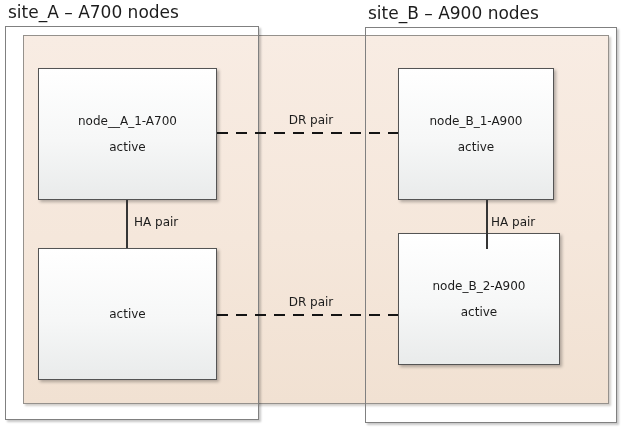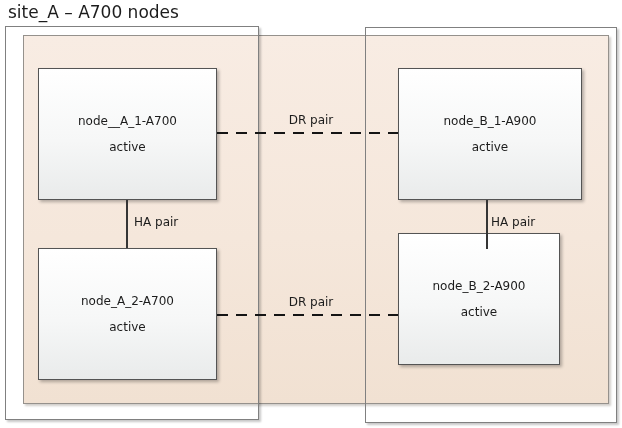--- a/index.html
+++ b/index.html
@@ -61,21 +61,21 @@
     gap: 9px;
   }
   .node-box .node-name,
   .node-box .node-status {
     font-size: 12px;
     line-height: 17px;
     white-space: nowrap;
   }
   .node-a1 { left: 38px;  top: 68px;  }
   .node-a2 { left: 38px;  top: 248px; }
-  .node-b1 { left: 398px; top: 68px;  width: 184px; }
+  .node-b1 { left: 398px; top: 68px;  width: 156px; }
   .node-b2 { left: 398px; top: 233px; width: 162px; }
 
   
   .ha-line {
     width: 2px;
     background: var(--line-color, #353535);
   }
   .ha-line-a { left: 126px; top: 200px; height: 48px; }
   .ha-line-b { left: 486px; top: 200px; height: 49px; }
   .conn-label {
@@ -107,27 +107,27 @@
 <body>
 
 <div class="canvas">
 
   <div class="abs shade-rect"></div>
 
   <div class="abs site-rect site-a-rect"></div>
   <div class="abs site-rect site-b-rect"></div>
 
   <div class="abs site-label site-a-label">site_A – A700 nodes</div>
+  <div class="abs site-label site-b-label">site_B – A900 nodes</div>
 
   <div class="abs node-box node-a1">
     <div class="node-name">node__A_1-A700</div>
     <div class="node-status">active</div>
   </div>
   <div class="abs node-box node-a2">
-    <div class="node-name">node_A_2-A700</div>
     <div class="node-status">active</div>
   </div>
   <div class="abs node-box node-b1">
     <div class="node-name">node_B_1-A900</div>
     <div class="node-status">active</div>
   </div>
   <div class="abs node-box node-b2">
     <div class="node-name">node_B_2-A900</div>
     <div class="node-status">active</div>
   </div>

